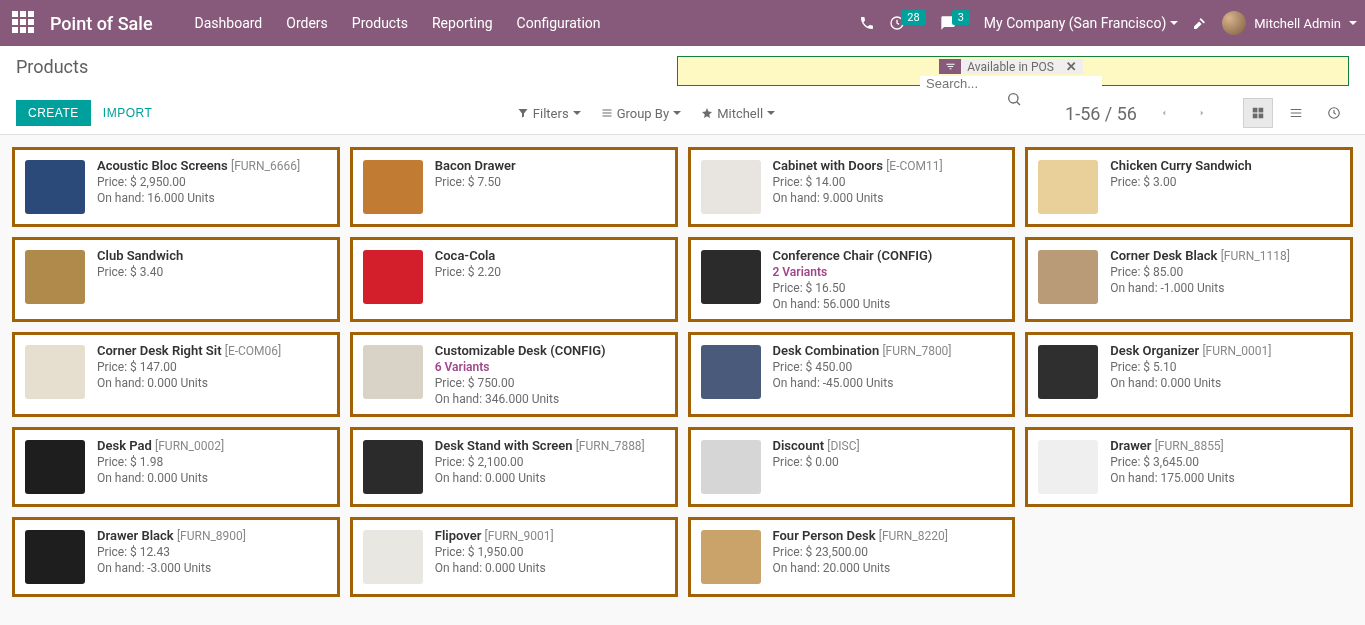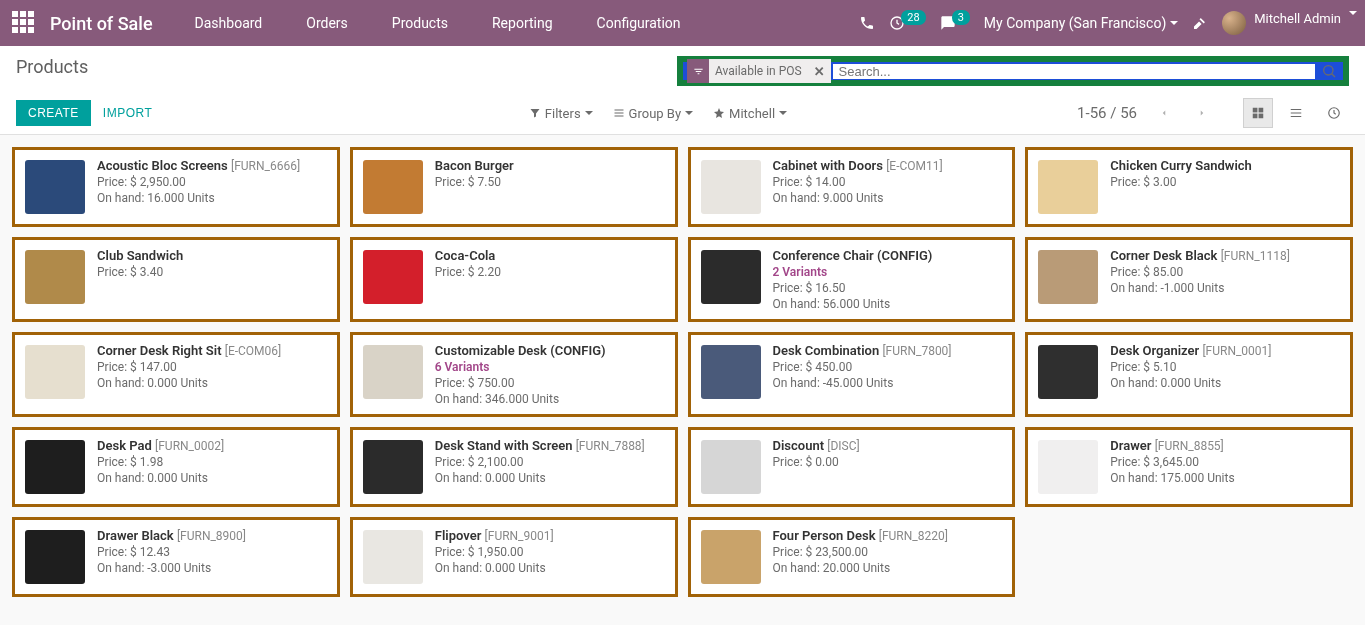--- a/index.html
+++ b/index.html
@@ -1,49 +1,49 @@
 <!DOCTYPE html>
 <html><head>
 <meta charset="utf-8">
 <style>
 * { box-sizing: border-box; margin: 0; padding: 0; }
 body { font-family: -apple-system, BlinkMacSystemFont, "Segoe UI", Roboto, "Helvetica Neue", Arial, sans-serif; font-size: 13px; color: #4c4c4c; background: #f9f9f9; width: 1365px; }
 .topbar { background: #875a7b; height: 46px; display: flex; align-items: center; color: #fff; padding: 12px 8px; }
 .topbar .apps-icon { width: 24px; height: 24px; display: grid; grid-template-columns: repeat(3,6px); grid-template-rows: repeat(3,6px); gap: 2px; margin: 0 14px 0 4px; cursor: pointer; }
 .topbar .apps-icon span { background: #fff; width: 6px; height: 6px; }
 .topbar .brand { font-size: 18px; font-weight: 500; margin-right: 30px; }
-.topbar nav { display: flex; gap: 20px; }
+.topbar nav { display: flex; gap: 0; }
 .topbar nav a { color: #fff; text-decoration: none; padding: 8px 12px; font-size: 14px; }
 .topbar .spacer { flex: 1; }
 .topbar .right { display: flex; align-items: center; gap: 14px; }
 .topbar .icon-slot { position: relative; display: flex; align-items: center; cursor: pointer; }
-.topbar .badge { background: #00a09d; color: #fff; border-radius: 7px; padding: 1px 6px; font-size: 11px; margin-left: -4px; position: relative; top: -6px; }
+.topbar .badge { background: #00a09d; color: #fff; border-radius: 2px; padding: 1px 6px; font-size: 11px; margin-left: -4px; position: relative; top: -6px; }
 .topbar .company { font-size: 14px; display: flex; align-items: center; gap: 4px; cursor: pointer; }
-.topbar .user { display: flex; align-items: flex-start; gap: 8px; cursor: pointer; }
+.topbar .user { display: flex; align-items: center; gap: 8px; cursor: pointer; }
 .topbar .avatar { width: 24px; height: 24px; border-radius: 50%; background: radial-gradient(circle at 30% 30%, #d9b38c, #7a5c3e); }
 .caret { display: inline-block; width: 0; height: 0; border-left: 4px solid transparent; border-right: 4px solid transparent; border-top: 4px solid currentColor; }
 
 .controls { background: #fff; padding: 10px 16px 4px 16px; border-bottom: 1px solid #e0e0e0; }
 .controls-row1 { display: flex; align-items: flex-start; }
 .page-title { font-size: 18px; color: #5f5f5f; font-weight: 400; }
-.search-wrap { margin-left: auto; width: 672px; display: flex; align-items: center; border: 6px solid #15803d; background: #1d4ed8; height: 30px; padding: 0 6px 0 2px; }
+.search-wrap { margin-left: auto; width: 672px; display: flex; align-items: center; border: 1px solid #15803d; background: #fef9c3; height: 30px; padding: 0 6px 0 2px; flex-direction: column; }
 .facet { display: inline-flex; align-items: stretch; background: #f0eeee; color: #5f5f5f; height: 24px; margin: 2px; }
 .facet .facet-icon { background: #875a7b; color: #fff; width: 22px; display: flex; align-items: center; justify-content: center; }
 .facet .facet-label { padding: 0 6px; display: flex; align-items: center; font-size: 12px; color: #6b6b6b; }
 .facet .facet-x { padding: 0 6px; display: flex; align-items: center; color: #6b6b6b; cursor: pointer; font-weight: bold; }
 .search-input { flex: 1; border: none; outline: none; font-size: 13px; padding-left: 6px; }
 .search-icon-right { margin-left: 6px; color: #6b6b6b; cursor: pointer; }
 
 .controls-row2 { display: flex; align-items: center; margin-top: 10px; min-height: 34px; }
 .btn-create { background: #00a09d; color: #fff; border: none; padding: 6px 12px; font-size: 12px; letter-spacing: .5px; cursor: pointer; text-transform: uppercase; font-weight: 500; }
 .btn-import { color: #00a09d; background: none; border: none; padding: 6px 12px; font-size: 12px; letter-spacing: .5px; cursor: pointer; text-transform: uppercase; }
 .search-tools { margin-left: auto; display: flex; align-items: center; gap: 20px; position: relative; left: -290px; }
 .tool { color: #6b6b6b; font-size: 13px; display: flex; align-items: center; gap: 4px; cursor: pointer; }
 .right-tools { display: flex; align-items: center; gap: 8px; }
-.pager { color: #6b6b6b; font-size: 15px; margin-right: 4px; }
+.pager { color: #6b6b6b; font-size: 18px; margin-right: 4px; }
 .icon-btn { width: 30px; height: 30px; display: flex; align-items: center; justify-content: center; color: #6b6b6b; cursor: pointer; }
 .icon-btn.active { background: #e9e9e9; border: 1px solid #d0d0d0; }
 
 .kanban { padding: 12px; display: grid; grid-template-columns: repeat(4, 1fr); gap: 10px; height: 487px; overflow-y: scroll; background: #f9f9f9; align-content: start; }
 .card { background: #fff; border: 3px solid #a16207; display: flex; padding: 8px; min-height: 78px; cursor: pointer; }
 .card .thumb { width: 64px; height: 58px; flex-shrink: 0; margin-right: 10px; display: flex; align-items: center; justify-content: center; }
 .card .thumb .ph { width: 60px; height: 54px; border-radius: 3px; }
 .card .info { display: flex; flex-direction: column; gap: 2px; }
 .card .title { color: #333; font-weight: 600; font-size: 13px; }
 .card .title .sku { color: #888; font-weight: 400; font-size: 12px; }
@@ -210,21 +210,21 @@
         <div class="title">Acoustic Bloc Screens <span class="sku">[FURN_6666]</span></div>
         <div class="line">Price: $ 2,950.00</div>
         <div class="line">On hand: 16.000 Units</div>
       </div>
     </div>
     <div class="card">
       <div class="thumb">
         <div class="ph" style="background: rgb(194, 123, 51);"></div>
       </div>
       <div class="info">
-        <div class="title">Bacon Burger </div>
+        <div class="title">Bacon Drawer </div>
         <div class="line">Price: $ 7.50</div>
       </div>
     </div>
     <div class="card">
       <div class="thumb">
         <div class="ph" style="background: rgb(232, 229, 224);"></div>
       </div>
       <div class="info">
         <div class="title">Cabinet with Doors <span class="sku">[E-COM11]</span></div>
         <div class="line">Price: $ 14.00</div>

